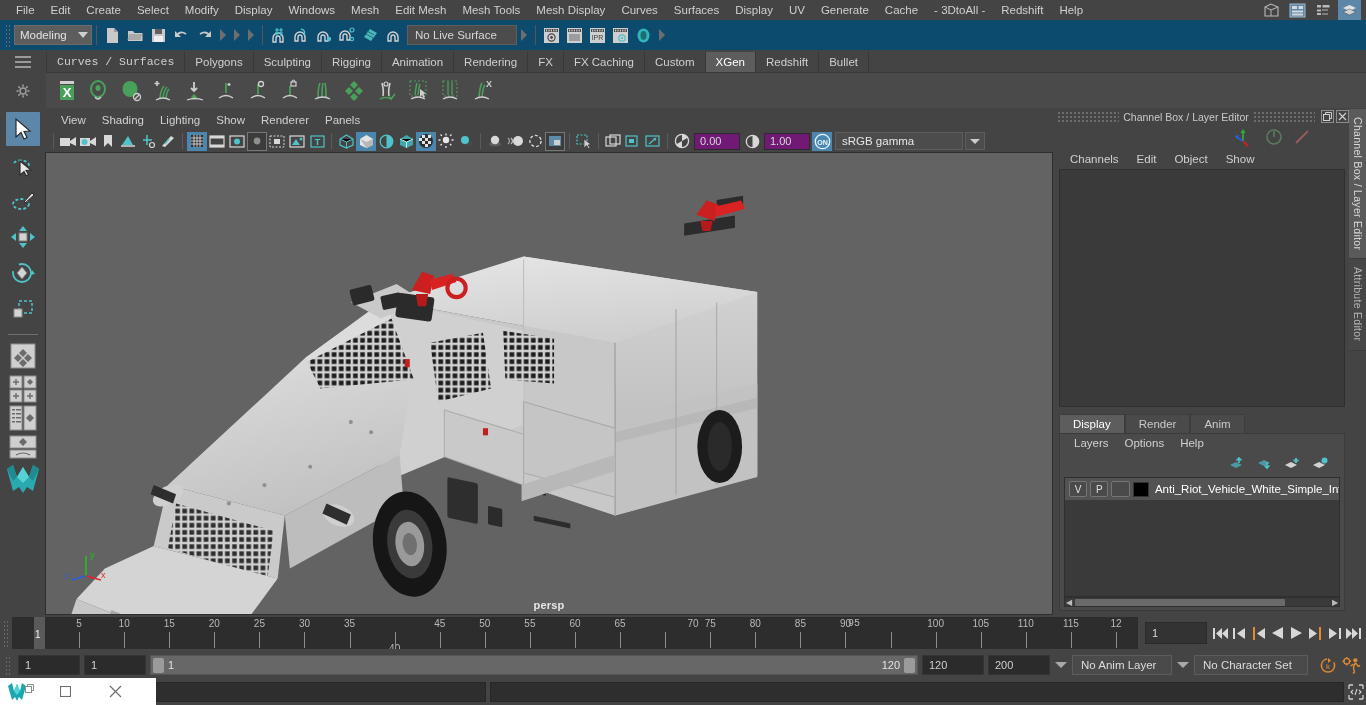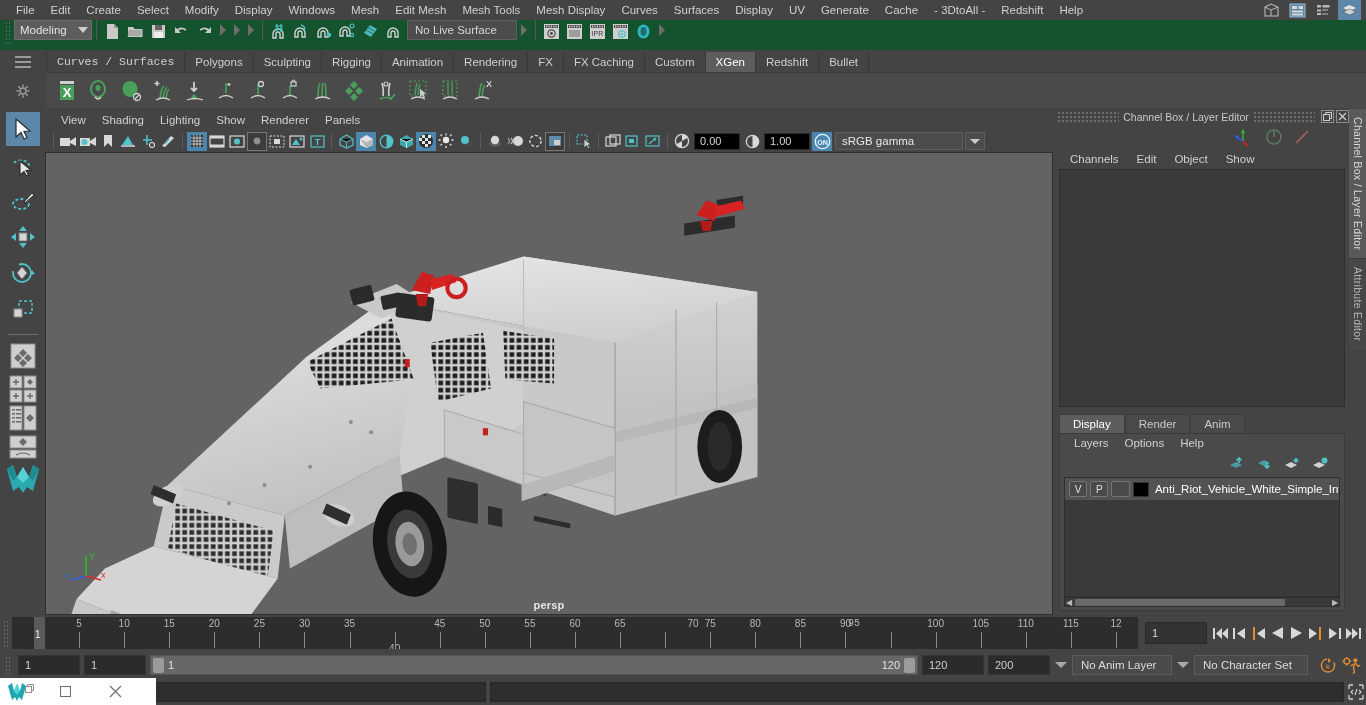--- a/index.html
+++ b/index.html
@@ -12,21 +12,21 @@
     position:relative;
   }
   .app{ width:1366px; height:705px; display:flex; flex-direction:column; background:#444; position:relative;}
 
   
   .menubar{ height:20px; background:#444444; display:flex; align-items:center; padding-left:8px; flex:0 0 20px;}
   .menubar .mi{ padding:0 8px; height:20px; line-height:20px; font-size:11.5px; color:#d0d0d0; white-space:nowrap; cursor:default;text-align:center;}
   .mb-right{ margin-left:auto; display:flex; align-items:center; gap:3px; padding-right:5px;}
 
   
-  .statusline{ height:30px; background:#14532d; display:flex; flex:0 0 30px; padding-left:4px;}
+  .statusline{ height:30px; background:#0c4a6e; display:flex; align-items:center; flex:0 0 30px; padding-left:4px;}
   .gripdots{ width:7px; height:24px; margin-right:3px;
     background-image:radial-gradient(#6d6d6d 40%, transparent 42%);
     background-size:3px 4px; background-position:1px 1px; opacity:.85;}
   .menuset{ width:78px; height:20px; background:#5d5d5d; border:1px solid #6b6b6b; color:#e2e2e2;
     font-size:11.5px; display:flex; align-items:center; padding-left:5px; position:relative; cursor:pointer;}
   .menuset .arw{ position:absolute; right:3px; top:50%; transform:translateY(-50%);
      width:0;height:0;border-left:5px solid transparent;border-right:5px solid transparent;border-top:6px solid #cfcfcf;}
   .sep{ width:1px; height:20px; background:#565656; margin:0 4px; flex:0 0 1px;}
   .ticon{ width:23px; height:23px; display:flex; align-items:center; justify-content:center; cursor:pointer; flex:0 0 auto;}
   .ticon.on{ background:#5c87a8; }
@@ -63,21 +63,21 @@
 
   
   .vpcol{ flex:1; display:flex; flex-direction:column; min-width:0; padding:2px 0 0 0;}
   .vpmenu{ height:20px; background:#444; display:flex; align-items:center; padding-left:8px; flex:0 0 20px;}
   .vpmenu .vm{ padding:0 8px; font-size:11.5px; color:#d0d0d0; cursor:default; line-height:20px;}
   .vptools{ height:22px; background:#444; display:flex; align-items:center; padding-left:4px; flex:0 0 22px; gap:0px;}
   .vicon{ width:20px; height:19px; display:flex; align-items:center; justify-content:center; cursor:pointer; flex:0 0 auto;}
   .vicon.on{ background:#4a86ad;}
   .vicon.frame{ border:1px solid #777; background:#3c3c3c;}
   .vsep{ width:1px; height:16px; background:#5a5a5a; margin:0 4px; flex:0 0 1px;}
-  .numfield{ width:46px; height:17px; background:#000000; border:1px solid #2b2b2b; color:#d7d7d7;
+  .numfield{ width:46px; height:17px; background:#701a75; border:1px solid #2b2b2b; color:#d7d7d7;
     font-size:11px; display:flex; align-items:center; padding-left:5px; margin:12px 2px;}
   .gammafield{ width:128px; height:18px; background:#4c4c4c; border:1px solid #5e5e5e; color:#e6e6e6;
     font-size:11.5px; display:flex; align-items:center; padding-left:6px; margin-left:3px;}
   .gammadrop{ width:20px; height:18px; background:#4c4c4c; border:1px solid #5e5e5e; margin-left:2px;
     display:flex;align-items:center;justify-content:center;cursor:pointer;}
   .gammadrop:after{content:"";border-left:5px solid transparent;border-right:5px solid transparent;border-top:5px solid #cbcbcb;}
 
   
   .viewport{ flex:1; position:relative; background:#636363; border:1px solid #2e2e2e; overflow:hidden; min-height:0;}
   .persp-label{ position:absolute; bottom:3px; left:50%; transform:translateX(-50%);

